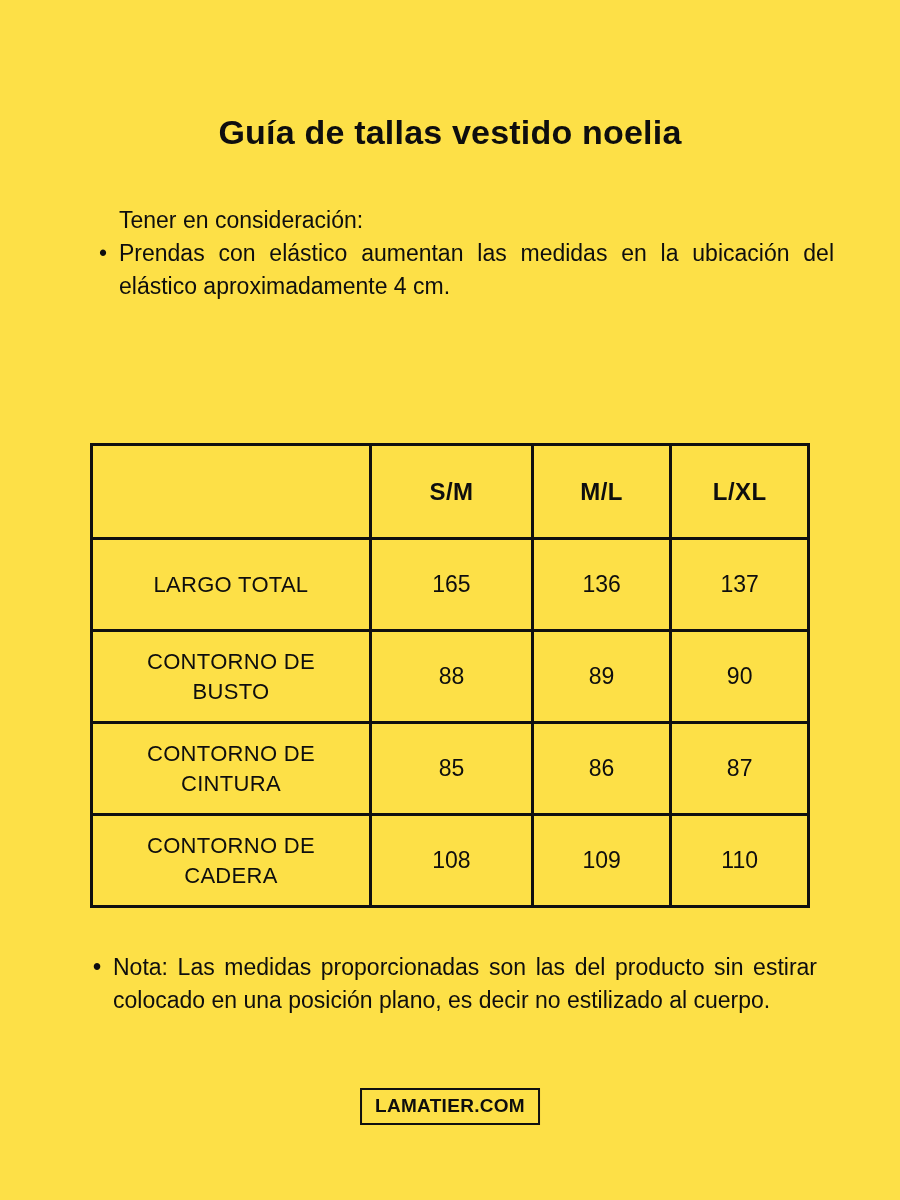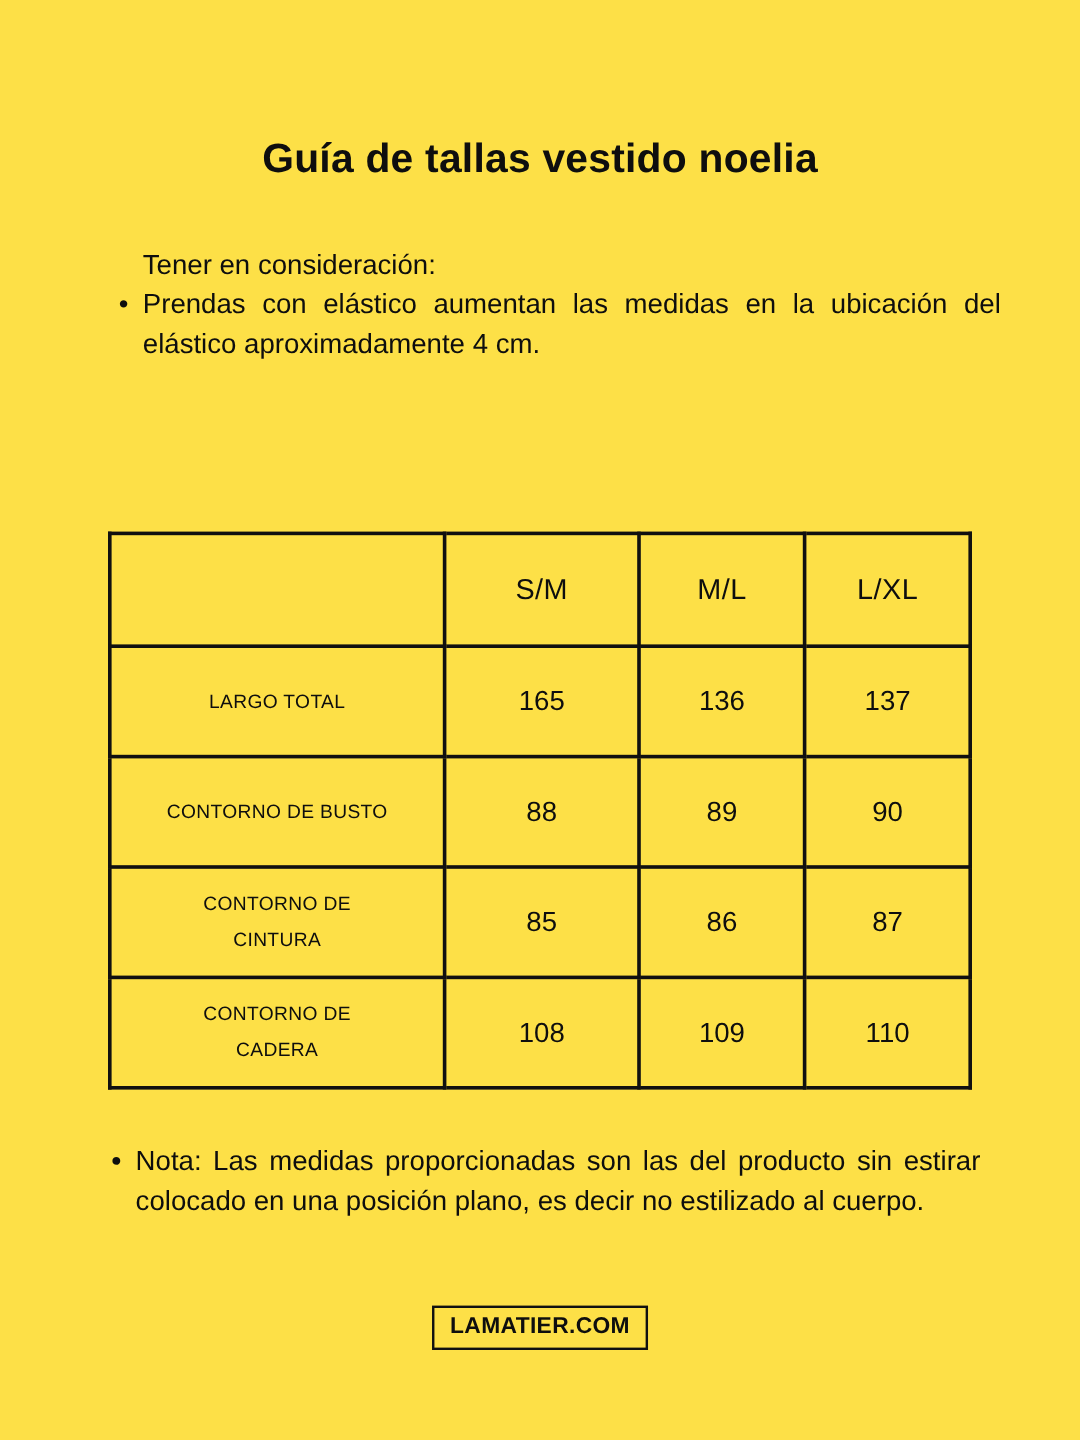--- a/index.html
+++ b/index.html
@@ -57,26 +57,26 @@
     text-align: center;
   }
   .size-table th, .size-table td {
     border: 3px solid #101010;
     vertical-align: middle;
     font-weight: normal;
     padding: 0;
   }
   .size-table thead tr { height: 94px; }
   .size-table tbody tr { height: 92px; }
-  .size-table th { font-size: 24px; letter-spacing: 0.4px; }
+  .size-table th { font-size: 24px; letter-spacing: 0.4px; font-weight: bold; }
   .size-table td { font-size: 23px; }
   .row-label .label-inner {
     display: inline-block;
     max-width: 195px;
-    font-size: 16px;
+    font-size: 22px;
     line-height: 30px;
     letter-spacing: 0.3px;
   }
 
   .note {
     position: absolute;
     top: 951px;
     left: 113px;
     width: 704px;
     font-size: 23px;

